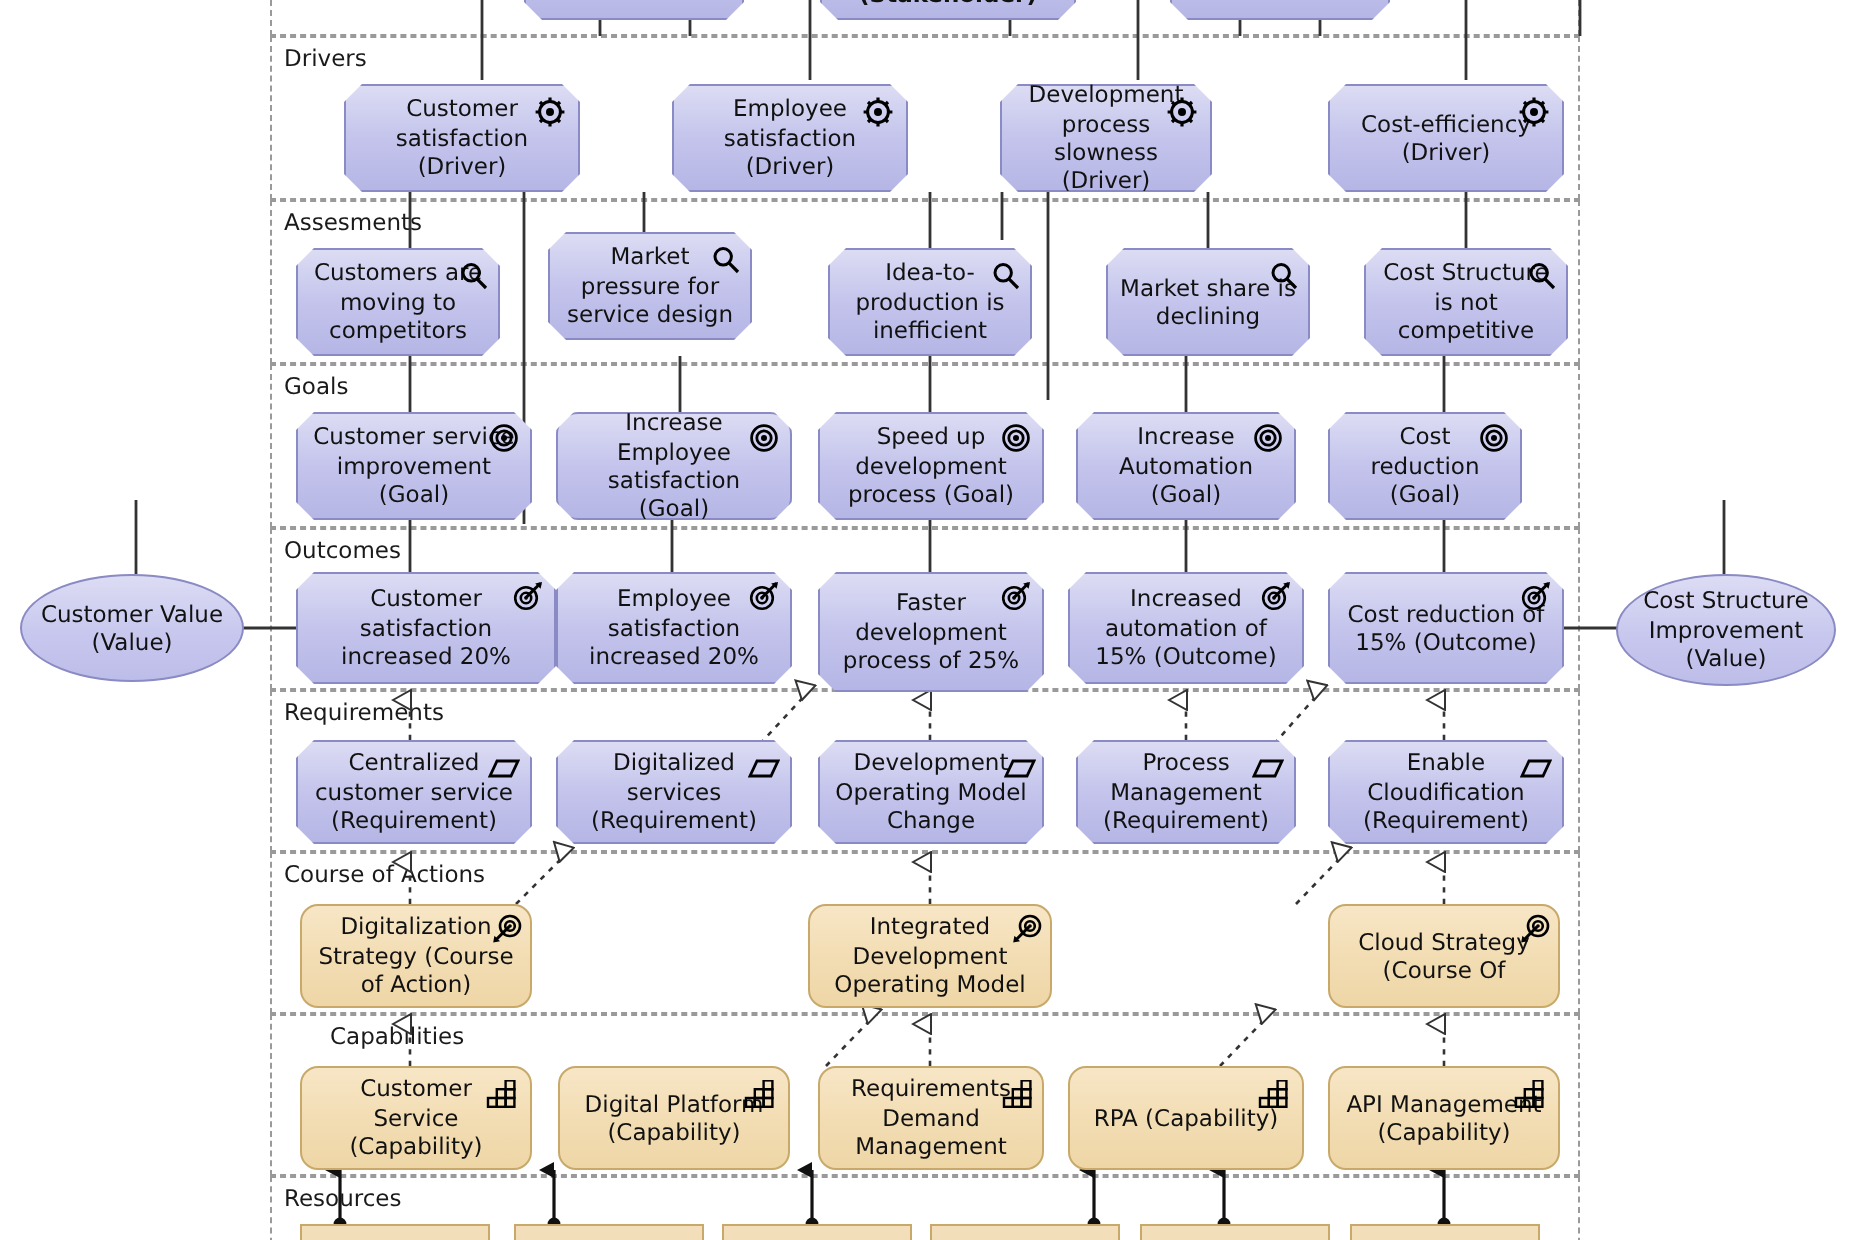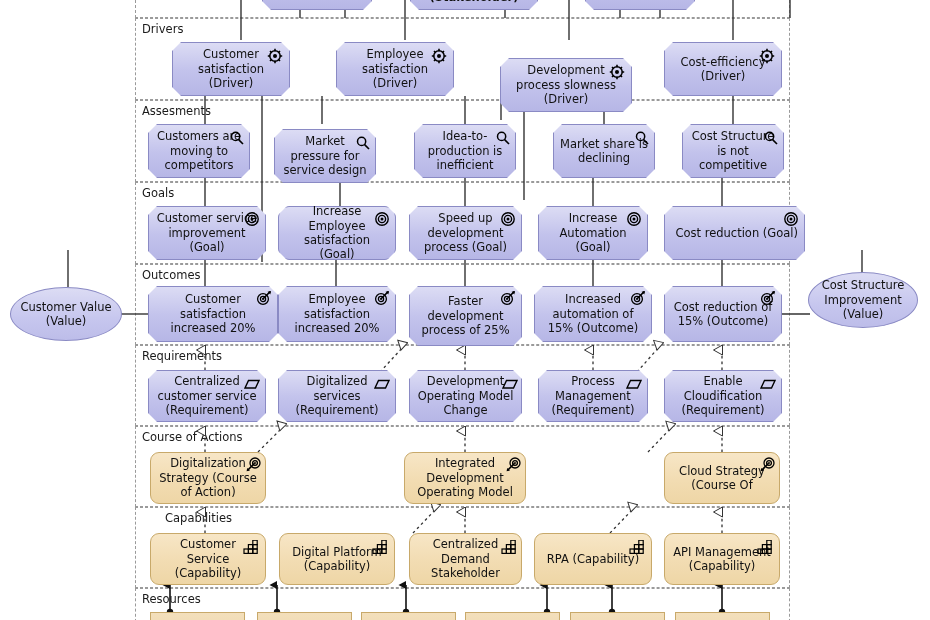--- a/index.html
+++ b/index.html
@@ -189,21 +189,21 @@
     <span class="lbl">Employee satisfaction (Driver)</span>
     <svg class="ico" style="right:6px;top:5px;" viewBox="0 0 16 16">
       <circle cx="8" cy="8" r="5.2" fill="none" stroke="#000" stroke-width="1.5"></circle>
       <circle cx="8" cy="8" r="2" fill="#000"></circle>
       <g stroke="#000" stroke-width="1.6">
         <path d="M8 0.8V3.2M8 12.8V15.2M0.8 8H3.2M12.8 8H15.2"></path>
         <path d="M3 3L4.7 4.7M11.3 11.3L13 13M13 3L11.3 4.7M4.7 11.3L3 13"></path>
       </g>
     </svg>
   </div>
-  <div class="node oct" style="left:500px;top:58px;width:132px;height:54px;">
+  <div class="node oct" style="left:500px;top:42px;width:106px;height:54px;">
     <span class="lbl">Development process slowness (Driver)</span>
     <svg class="ico" style="right:6px;top:5px;" viewBox="0 0 16 16">
       <circle cx="8" cy="8" r="5.2" fill="none" stroke="#000" stroke-width="1.5"></circle>
       <circle cx="8" cy="8" r="2" fill="#000"></circle>
       <g stroke="#000" stroke-width="1.6">
         <path d="M8 0.8V3.2M8 12.8V15.2M0.8 8H3.2M12.8 8H15.2"></path>
         <path d="M3 3L4.7 4.7M11.3 11.3L13 13M13 3L11.3 4.7M4.7 11.3L3 13"></path>
       </g>
     </svg>
   </div>
@@ -219,21 +219,21 @@
     </svg>
   </div>
 
   <div class="node oct" style="left:148px;top:124px;width:102px;height:54px;">
     <span class="lbl">Customers are moving to competitors</span>
     <svg class="ico" style="right:4px;top:5px;" viewBox="0 0 16 16">
       <circle cx="6.6" cy="6.4" r="4.1" fill="none" stroke="#000" stroke-width="1.5"></circle>
       <path d="M9.6 9.6L14 14" stroke="#000" stroke-width="1.6"></path>
     </svg>
   </div>
-  <div class="node oct" style="left:274px;top:129px;width:102px;height:54px;">
+  <div class="node oct" style="left:274px;top:116px;width:102px;height:54px;">
     <span class="lbl">Market pressure for service design</span>
     <svg class="ico" style="right:4px;top:5px;" viewBox="0 0 16 16">
       <circle cx="6.6" cy="6.4" r="4.1" fill="none" stroke="#000" stroke-width="1.5"></circle>
       <path d="M9.6 9.6L14 14" stroke="#000" stroke-width="1.6"></path>
     </svg>
   </div>
   <div class="node oct" style="left:414px;top:124px;width:102px;height:54px;">
     <span class="lbl">Idea-to-production is inefficient</span>
     <svg class="ico" style="right:4px;top:5px;" viewBox="0 0 16 16">
       <circle cx="6.6" cy="6.4" r="4.1" fill="none" stroke="#000" stroke-width="1.5"></circle>
@@ -280,21 +280,21 @@
     </svg>
   </div>
   <div class="node oct" style="left:538px;top:206px;width:110px;height:54px;">
     <span class="lbl">Increase Automation (Goal)</span>
     <svg class="ico" style="right:5px;top:4px;" viewBox="0 0 16 16">
       <circle cx="8" cy="8" r="6.2" fill="none" stroke="#000" stroke-width="1.4"></circle>
       <circle cx="8" cy="8" r="3.6" fill="none" stroke="#000" stroke-width="1.4"></circle>
       <circle cx="8" cy="8" r="1.5" fill="#000"></circle>
     </svg>
   </div>
-  <div class="node oct" style="left:664px;top:206px;width:141px;height:54px;text-align:right;">
+  <div class="node oct" style="left:664px;top:206px;width:97px;height:54px;">
     <span class="lbl">Cost reduction (Goal)</span>
     <svg class="ico" style="right:5px;top:4px;" viewBox="0 0 16 16">
       <circle cx="8" cy="8" r="6.2" fill="none" stroke="#000" stroke-width="1.4"></circle>
       <circle cx="8" cy="8" r="3.6" fill="none" stroke="#000" stroke-width="1.4"></circle>
       <circle cx="8" cy="8" r="1.5" fill="#000"></circle>
     </svg>
   </div>
 
   <div class="node oct" style="left:148px;top:286px;width:130px;height:56px;justify-content:center;">
     <span class="lbl">Customer satisfaction increased 20%</span>
@@ -429,21 +429,21 @@
         <rect x="1" y="9" width="4.4" height="4.4"></rect>
         <rect x="5.4" y="9" width="4.4" height="4.4"></rect>
         <rect x="5.4" y="4.6" width="4.4" height="4.4"></rect>
         <rect x="9.8" y="9" width="4.4" height="4.4"></rect>
         <rect x="9.8" y="4.6" width="4.4" height="4.4"></rect>
         <rect x="9.8" y="0.2" width="4.4" height="4.4"></rect>
       </g>
     </svg>
   </div>
   <div class="node rnd" style="left:409px;top:533px;width:113px;height:52px;">
-    <span class="lbl">Centralized Demand Stakeholder</span>
+    <span class="lbl">Requirements Demand Management</span>
     <svg class="ico" style="right:4px;top:6px;" viewBox="0 0 16 16">
       <g fill="none" stroke="#000" stroke-width="1.2">
         <rect x="1" y="9" width="4.4" height="4.4"></rect>
         <rect x="5.4" y="9" width="4.4" height="4.4"></rect>
         <rect x="5.4" y="4.6" width="4.4" height="4.4"></rect>
         <rect x="9.8" y="9" width="4.4" height="4.4"></rect>
         <rect x="9.8" y="4.6" width="4.4" height="4.4"></rect>
         <rect x="9.8" y="0.2" width="4.4" height="4.4"></rect>
       </g>
     </svg>
@@ -478,17 +478,17 @@
   <div class="resbar" style="left:150px;top:612px;width:95px;height:30px;"></div>
   <div class="resbar" style="left:257px;top:612px;width:95px;height:30px;"></div>
   <div class="resbar" style="left:361px;top:612px;width:95px;height:30px;"></div>
   <div class="resbar" style="left:465px;top:612px;width:95px;height:30px;"></div>
   <div class="resbar" style="left:570px;top:612px;width:95px;height:30px;"></div>
   <div class="resbar" style="left:675px;top:612px;width:95px;height:30px;"></div>
 
   <div class="node ell" style="left:10px;top:287px;width:112px;height:54px;">
     <span class="lbl">Customer Value (Value)</span>
   </div>
-  <div class="node ell" style="left:808px;top:272px;width:110px;height:56px;justify-content:flex-end;">
+  <div class="node ell" style="left:808px;top:287px;width:110px;height:56px;justify-content:flex-end;">
     <span class="lbl">Cost Structure Improvement (Value)</span>
   </div>
 
 </div>
 
 </body></html>

